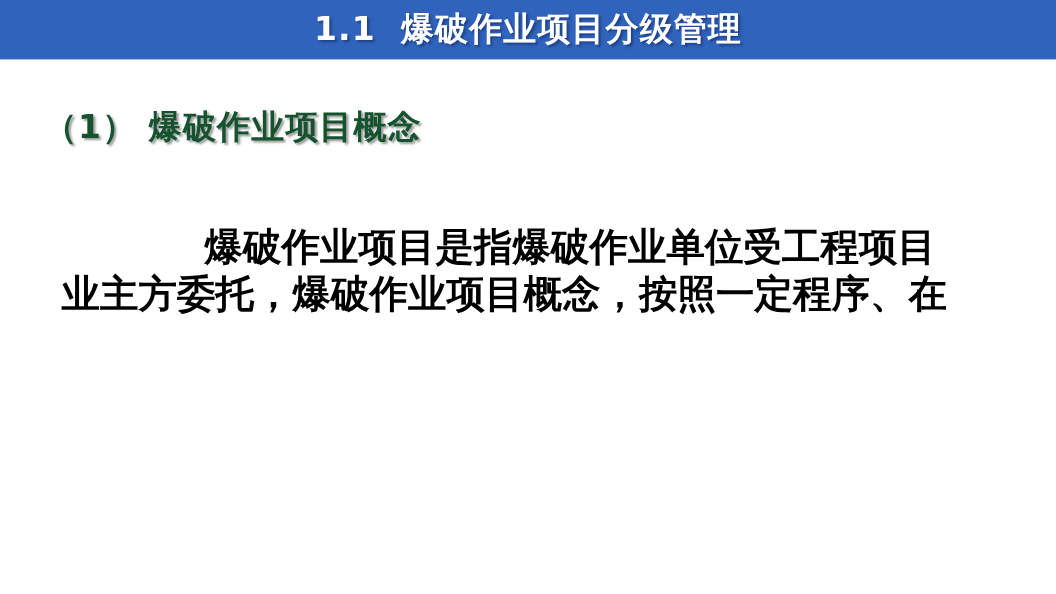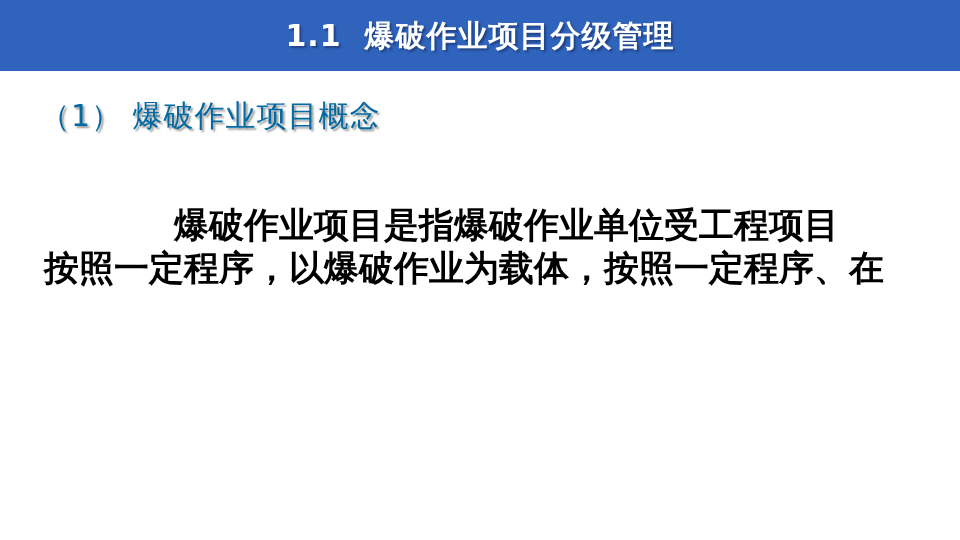--- a/index.html
+++ b/index.html
@@ -21,21 +21,21 @@
     background: #ffffff;
     box-sizing: border-box;
   }
 
   
   .title-bar {
     position: absolute;
     left: 0;
     top: 0;
     width: 960px;
-    height: 71px;
+    height: 54px;
     background: #2f63bc;
     display: flex;
     align-items: center;
     justify-content: center;
   }
 
   .title-text {
     color: #ffffff;
     font-size: 30px;
     font-weight: bold;
@@ -44,34 +44,34 @@
     white-space: pre;
     text-shadow: 2px 2px 2px rgba(20, 40, 90, 0.55);
     font-family: "DejaVu Sans", "Liberation Sans", sans-serif;
   }
 
   
   .section-heading {
     position: absolute;
     left: 40px;
     top: 98px;
-    color: #0369a1;
+    color: #14532d;
     font-size: 30px;
-    font-weight: normal;
+    font-weight: bold;
     line-height: 1.2;
     white-space: pre;
     letter-spacing: 1px;
     text-shadow: 2px 2px 2px rgba(120, 120, 120, 0.75);
     font-family: "DejaVu Sans", "Liberation Sans", sans-serif;
   }
 
   
   .body-block {
     position: absolute;
-    left: 44px;
+    left: 56px;
     top: 204px;
     width: 880px;
   }
 
   .body-line {
     color: #000000;
     font-size: 35px;
     font-weight: bold;
     line-height: 43px;
     white-space: pre;
@@ -89,16 +89,16 @@
 <div class="slide">
 
   <div class="title-bar">
     <div class="title-text">1.1  爆破作业项目分级管理</div>
   </div>
 
   <div class="section-heading">（1） 爆破作业项目概念</div>
 
   <div class="body-block">
     <div class="body-line indent">爆破作业项目是指爆破作业单位受工程项目</div>
-    <div class="body-line">按照一定程序，以爆破作业为载体，按照一定程序、在</div>
+    <div class="body-line">业主方委托，爆破作业项目概念，按照一定程序、在</div>
   </div>
 
 </div>
 
 </body></html>

